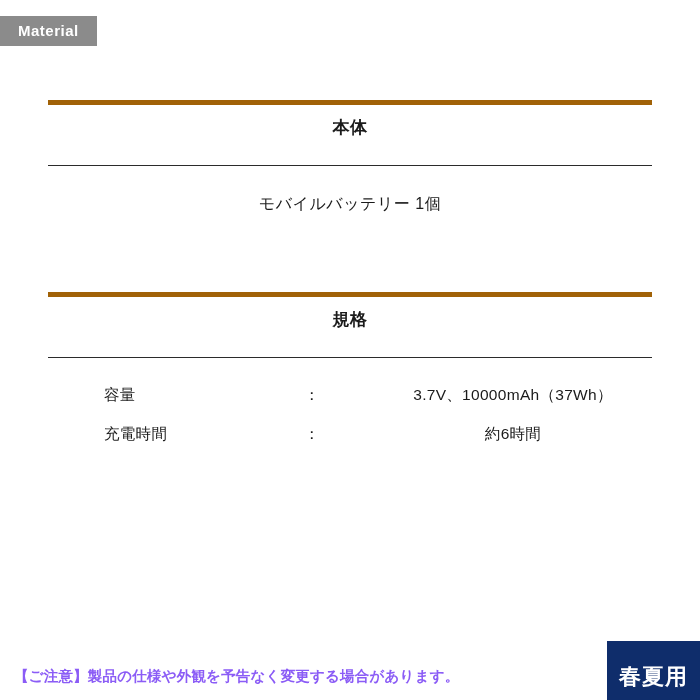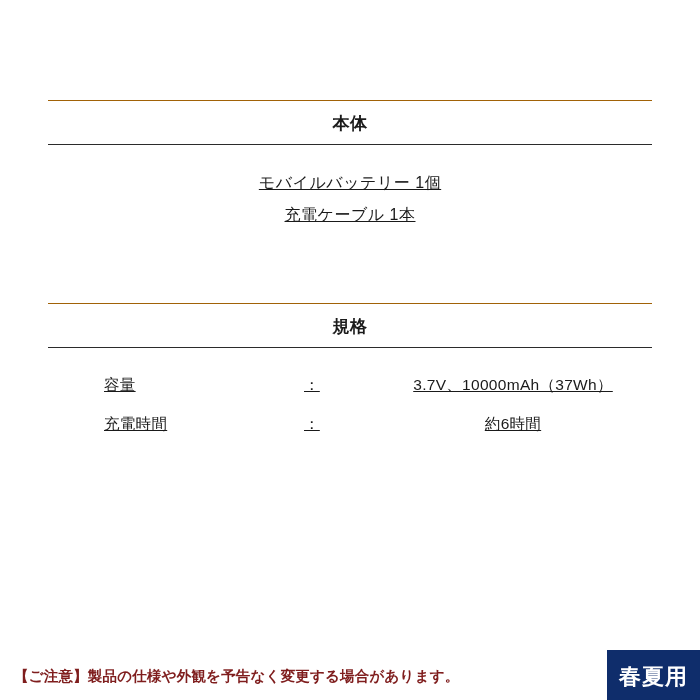--- a/index.html
+++ b/index.html
@@ -46,48 +46,46 @@
   }
 
   .section {
     margin-bottom: 0;
   }
 
   .sec-title {
     font-size: 17px;
     font-weight: bold;
     text-align: center;
-    padding: 11px 0 9px 0;
-    border-top: 1px solid #a16207;
+    padding: 11px 0 26px 0;
+    border-top: 5px solid #a16207;
     border-bottom: 1px solid #2b2b2b;
     letter-spacing: 0.5px;
   }
 
   .sec-body {
     padding: 22px 0 10px 0;
-    text-decoration: underline;
   }
 
   .center-line {
     text-align: center;
     font-size: 16px;
     line-height: 2.0;
     letter-spacing: 0.5px;
   }
 
   .gap {
     height: 62px;
   }
 
   
   .spec-table {
     width: 100%;
     border-collapse: collapse;
     margin-top: 18px;
-    text-decoration: underline;
   }
   .spec-table td {
     font-size: 15.5px;
     padding: 9px 0;
     vertical-align: top;
     letter-spacing: 0.3px;
   }
   .spec-label {
     width: 200px;
     padding-left: 56px !important;
@@ -99,53 +97,53 @@
   .spec-value {
     text-align: center;
   }
 
   
   .footer-note {
     position: absolute;
     left: 14px;
     bottom: 14px;
     font-size: 14.5px;
-    color: #7f1d1d;
+    color: #8b5cf6;
     font-weight: bold;
     letter-spacing: 0.2px;
     max-width: 580px;
   }
 
   
   .season-badge {
     position: absolute;
     right: 0;
     bottom: 0;
     background: #0f2d6b;
     color: #ffffff;
     font-size: 22px;
     font-weight: bold;
-    padding: 15px 12px 11px 12px;
+    padding: 24px 12px 11px 12px;
     line-height: 1.1;
     letter-spacing: 1px;
   }
 </style>
 </head>
 <body>
 
 <div class="page">
 
+  <div class="header-tab">Material</div>
 
   <div class="content">
 
     <div class="section">
       <div class="sec-title">本体</div>
       <div class="sec-body">
         <div class="center-line">モバイルバッテリー 1個</div>
-        <div class="center-line">充電ケーブル 1本</div>
       </div>
     </div>
 
     <div class="gap"></div>
 
     <div class="section">
       <div class="sec-title">規格</div>
 
       <table class="spec-table">
         <tbody>

